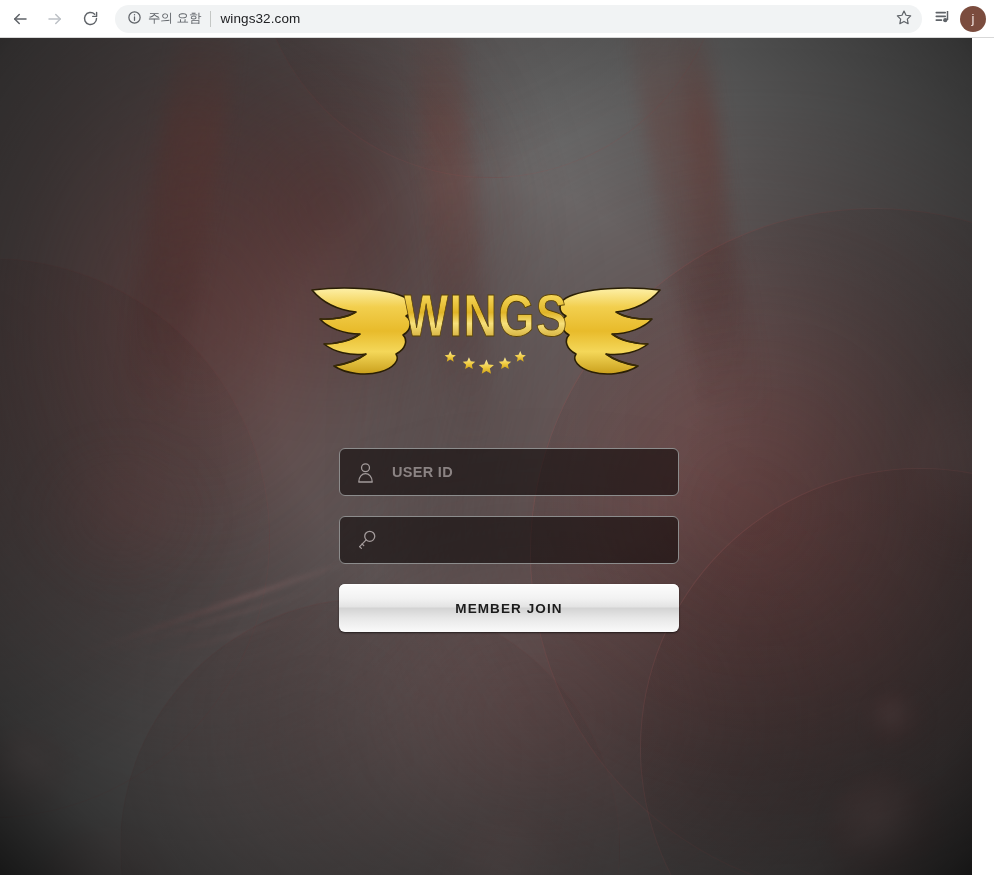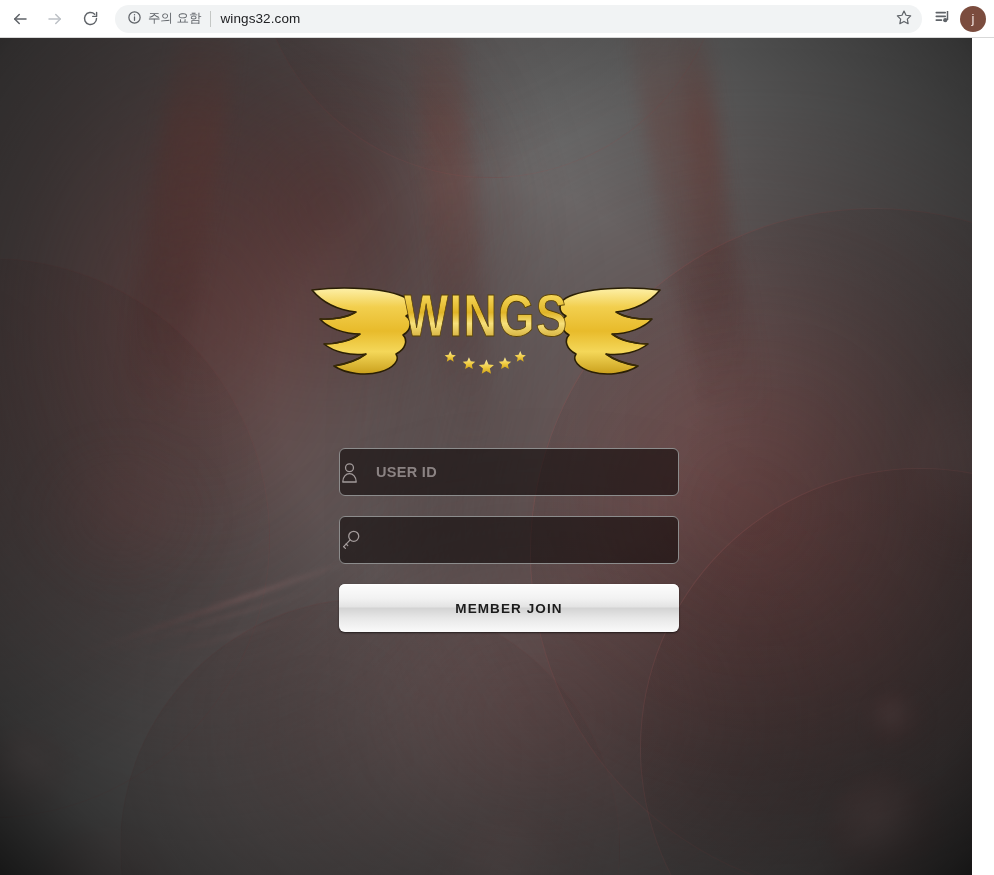--- a/index.html
+++ b/index.html
@@ -155,21 +155,21 @@
   #logo svg{ display:block; }
 
   
   #login-form{
     position:absolute; left:339px; top:410px; width:340px;
   }
   .field{
     height:48px; margin-bottom:20px;
     border:1px solid #8c8c8c; border-radius:6px;
     background:rgba(10,4,4,.55);
-    display:flex; align-items:center; padding:0 0 0 0;
+    display:flex; align-items:center; padding:0 0 0 16px;
   }
   .field .fico{ width:26px; display:flex; align-items:center; justify-content:flex-start; }
   .field input{
     flex:1; height:100%;
     background:transparent; border:0; outline:none;
     color:#d8d2d2; font-size:14.5px; font-weight:bold;
     letter-spacing:.3px;
     font-family:"Liberation Sans", sans-serif;
     padding-left:10px;
   }

